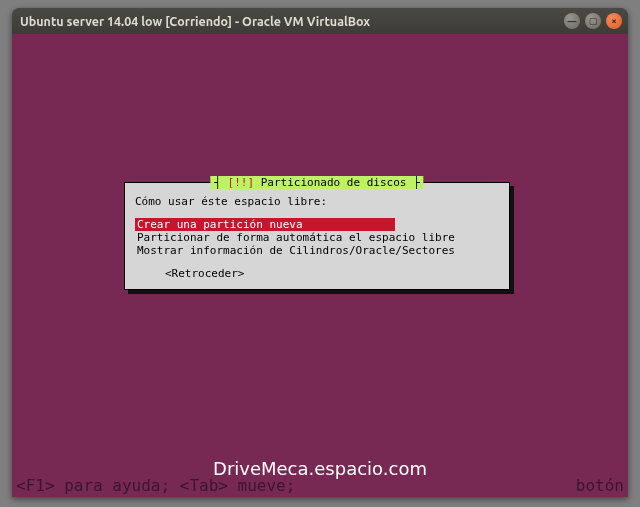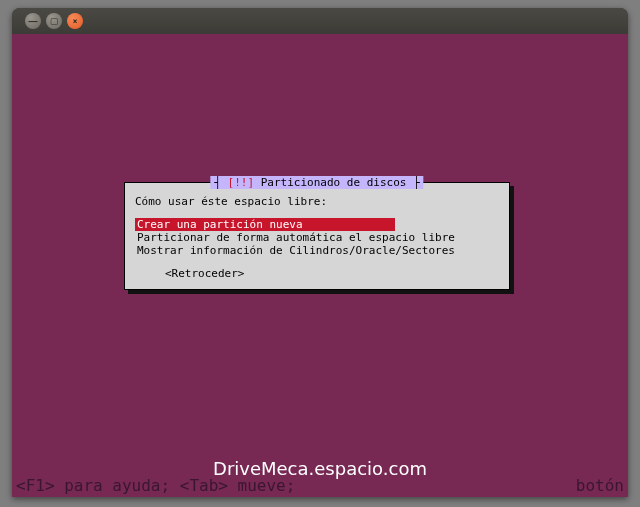--- a/index.html
+++ b/index.html
@@ -66,21 +66,21 @@
     width: 386px; height: 108px;
     background: #d6d6d6;
     border: 1px solid #000000;
     color: #000000;
     padding: 6px 8px 4px 8px;
   }
   .dlg-header {
     position: absolute;
     top: -7px; left: 50%;
     transform: translateX(-50%);
-    background: #c4b5fd;
+    background: #bef264;
     padding: 0 4px;
     white-space: nowrap;
     color: #000;
     font-size: 11px;
   }
   .dlg-header .bang { color: #c7162b; }
   .dlg-prompt {
     margin: 6px 2px 10px 2px;
     white-space: nowrap;
   }
@@ -124,20 +124,21 @@
     font-family: "DejaVu Sans", sans-serif;
     font-size: 18px;
     pointer-events: none;
   }
 </style>
 </head>
 <body>
 
 <div class="win">
   <div class="titlebar">
+    <span class="title">Ubuntu server 14.04 low [Corriendo] - Oracle VM VirtualBox</span>
     <span class="tb-btn tb-min">—</span>
     <span class="tb-btn tb-max">▢</span>
     <span class="tb-btn tb-close">×</span>
   </div>
 
   <div class="vm">
 
     <div class="dialog-shadow"></div>
 
     <div class="dialog">

